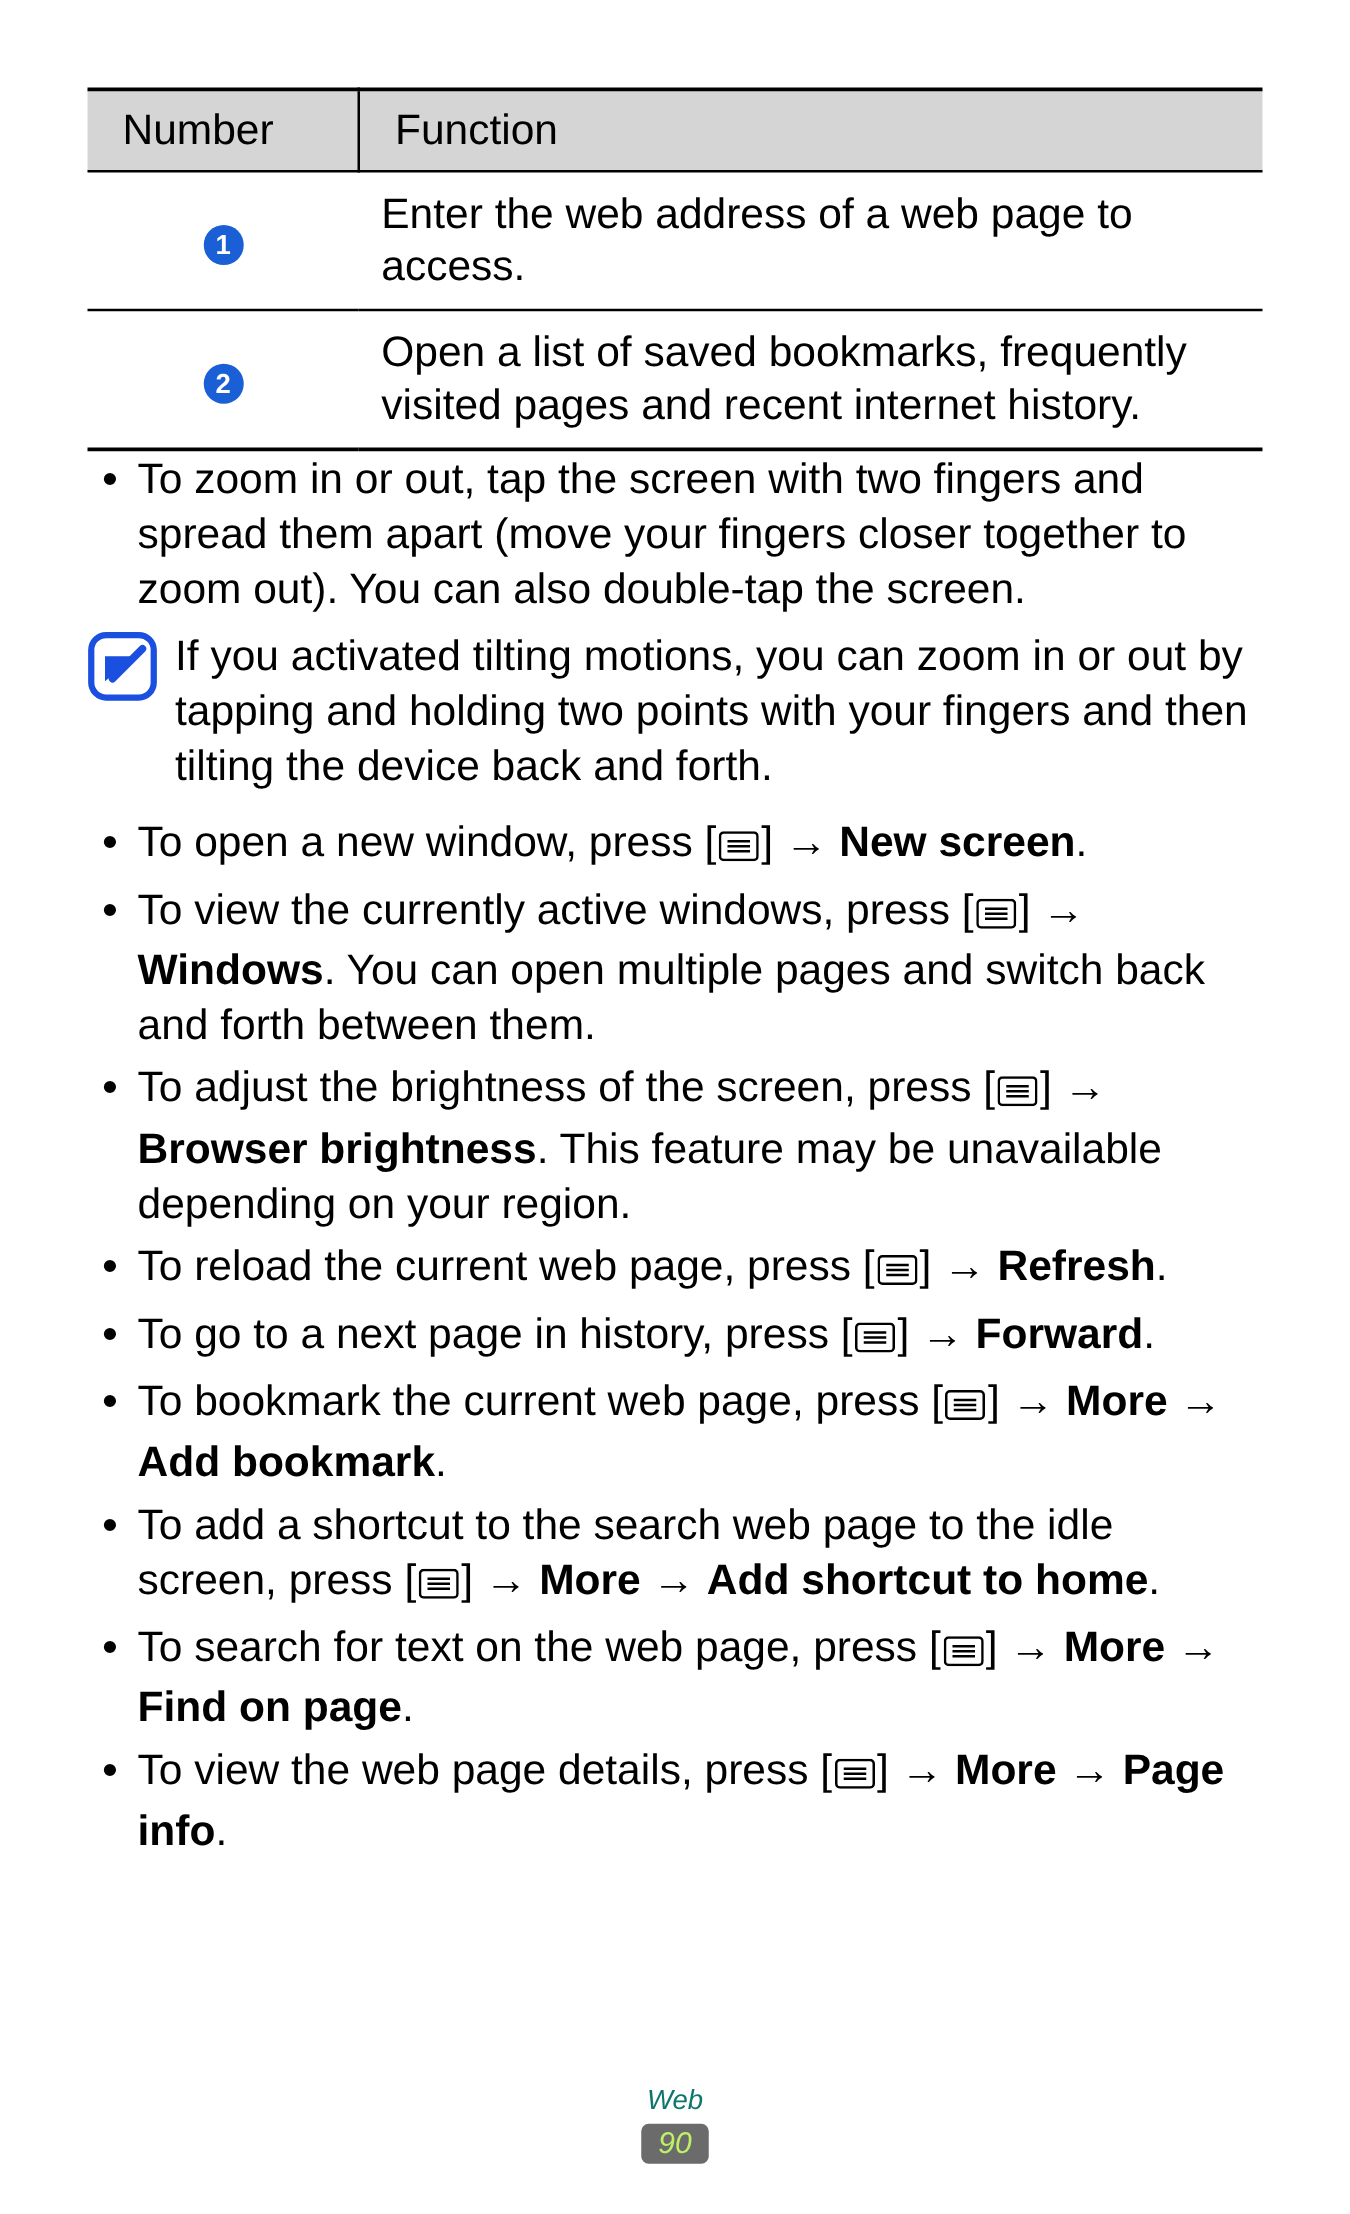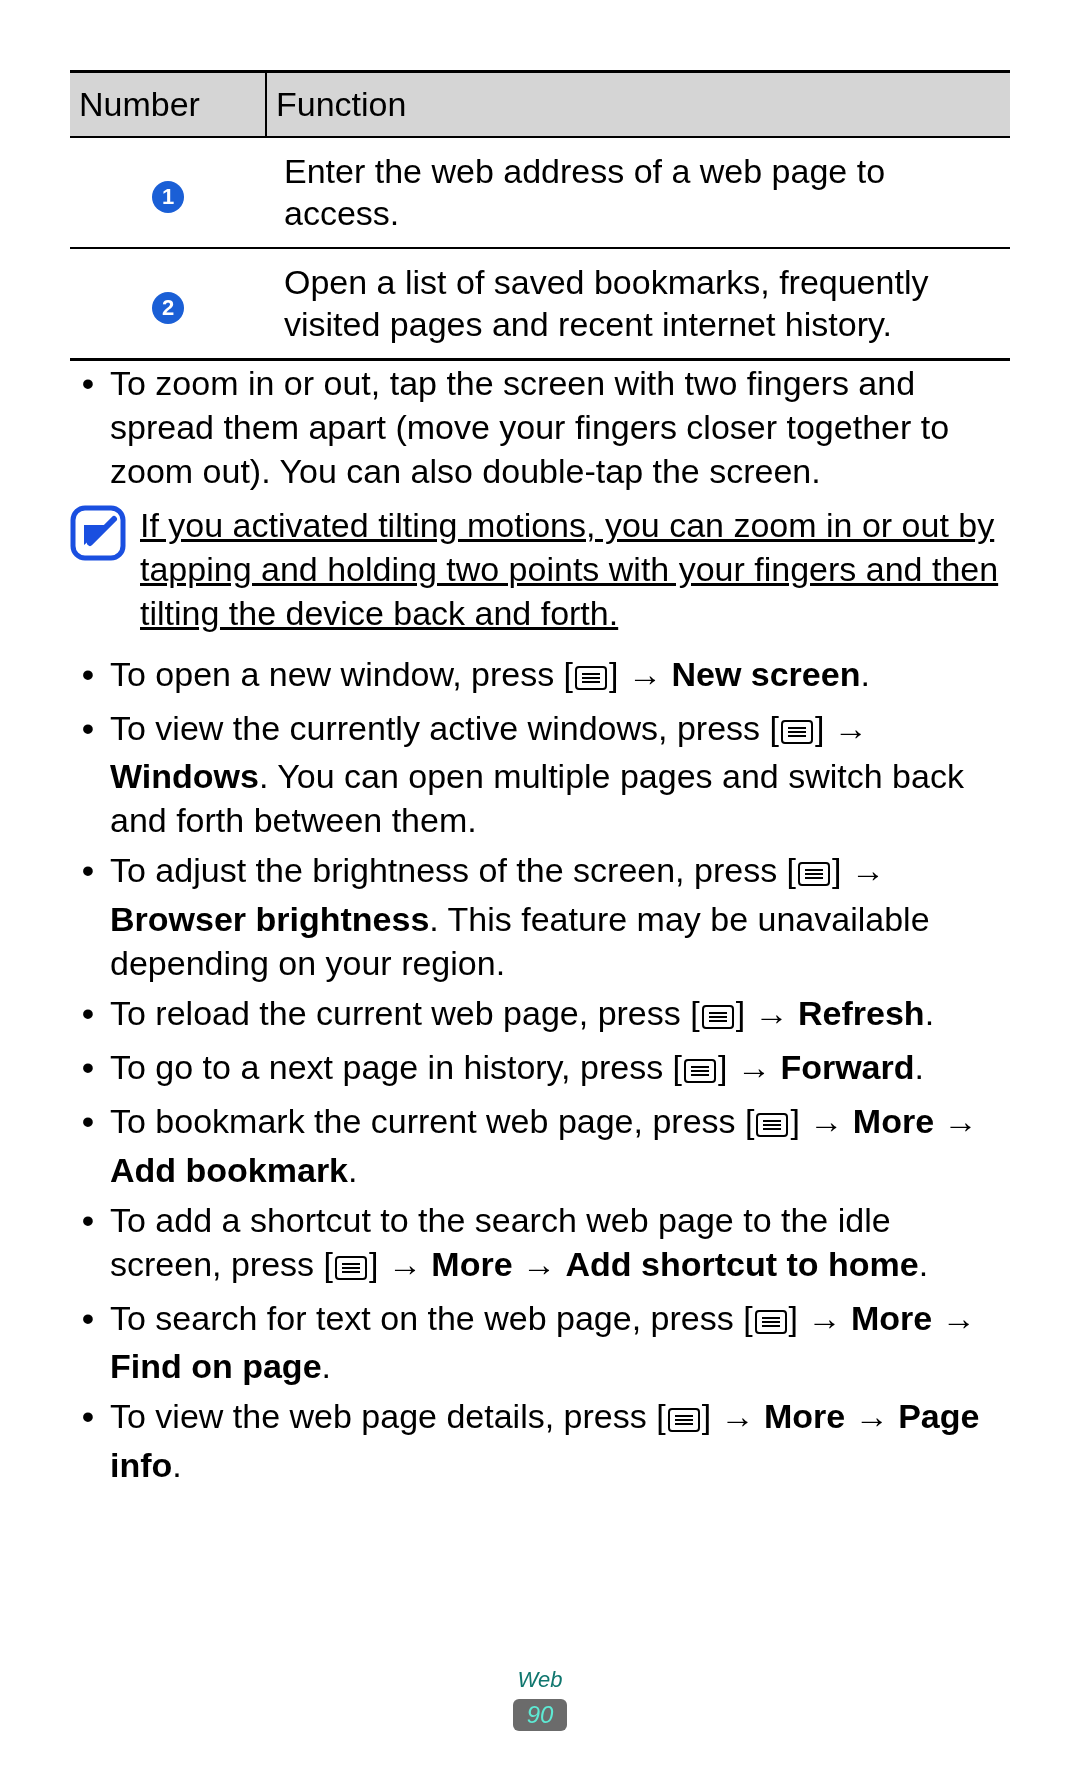--- a/index.html
+++ b/index.html
@@ -23,21 +23,21 @@
     border-collapse: collapse;
     border-top: 3px solid #000;
     border-bottom: 3px solid #000;
     font-size: 34px;
     line-height: 1.25;
   }
   table.func th {
     background: #d5d5d5;
     font-weight: 400;
     text-align: left;
-    padding: 10px 9px;
+    padding: 10px 28px;
     border-bottom: 2px solid #000;
   }
   table.func th:first-child {
     border-right: 2px solid #000;
     width: 160px;
   }
   table.func td {
     padding: 12px 18px;
     vertical-align: middle;
     border-bottom: 2px solid #000;
@@ -84,21 +84,20 @@
     position: absolute;
     left: -28px;
     top: 0;
     font-size: 34px;
     font-weight: 700;
   }
   .note-row {
     display: flex;
     align-items: flex-start;
     margin: 10px 0 16px 0;
-    text-decoration: underline;
   }
   .note-icon {
     flex: 0 0 auto;
     margin-right: 14px;
     margin-top: 2px;
   }
   .note-text {
     font-size: 34px;
     line-height: 1.3;
   }
@@ -117,21 +116,21 @@
   }
   .footer-label {
     font-style: italic;
     font-size: 22px;
     color: #0f766e;
     margin-bottom: 6px;
   }
   .footer-badge {
     display: inline-block;
     background: #6b6b6b;
-    color: #5eead4;
+    color: #bef264;
     font-style: italic;
     font-size: 24px;
     border-radius: 6px;
     padding: 2px 14px;
   }
 </style>
 </head>
 <body>
 
 <svg width="0" height="0" style="position:absolute">

